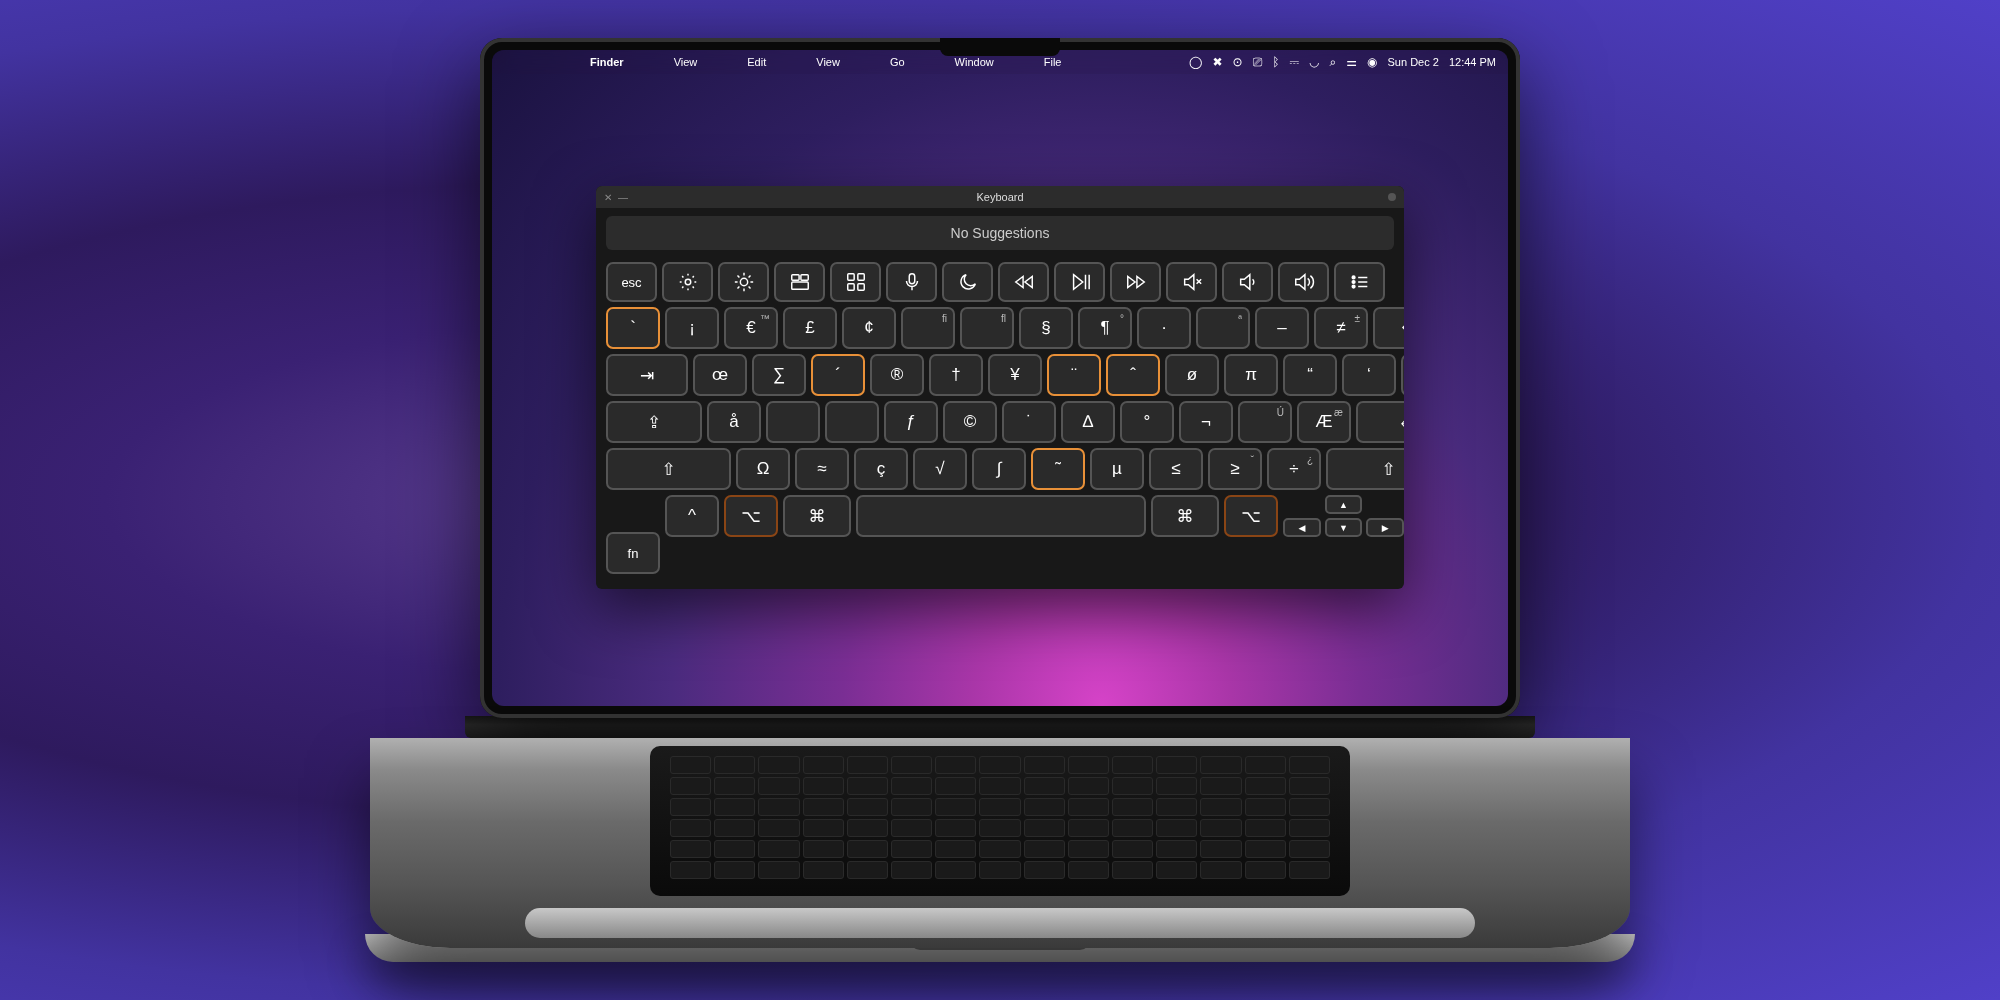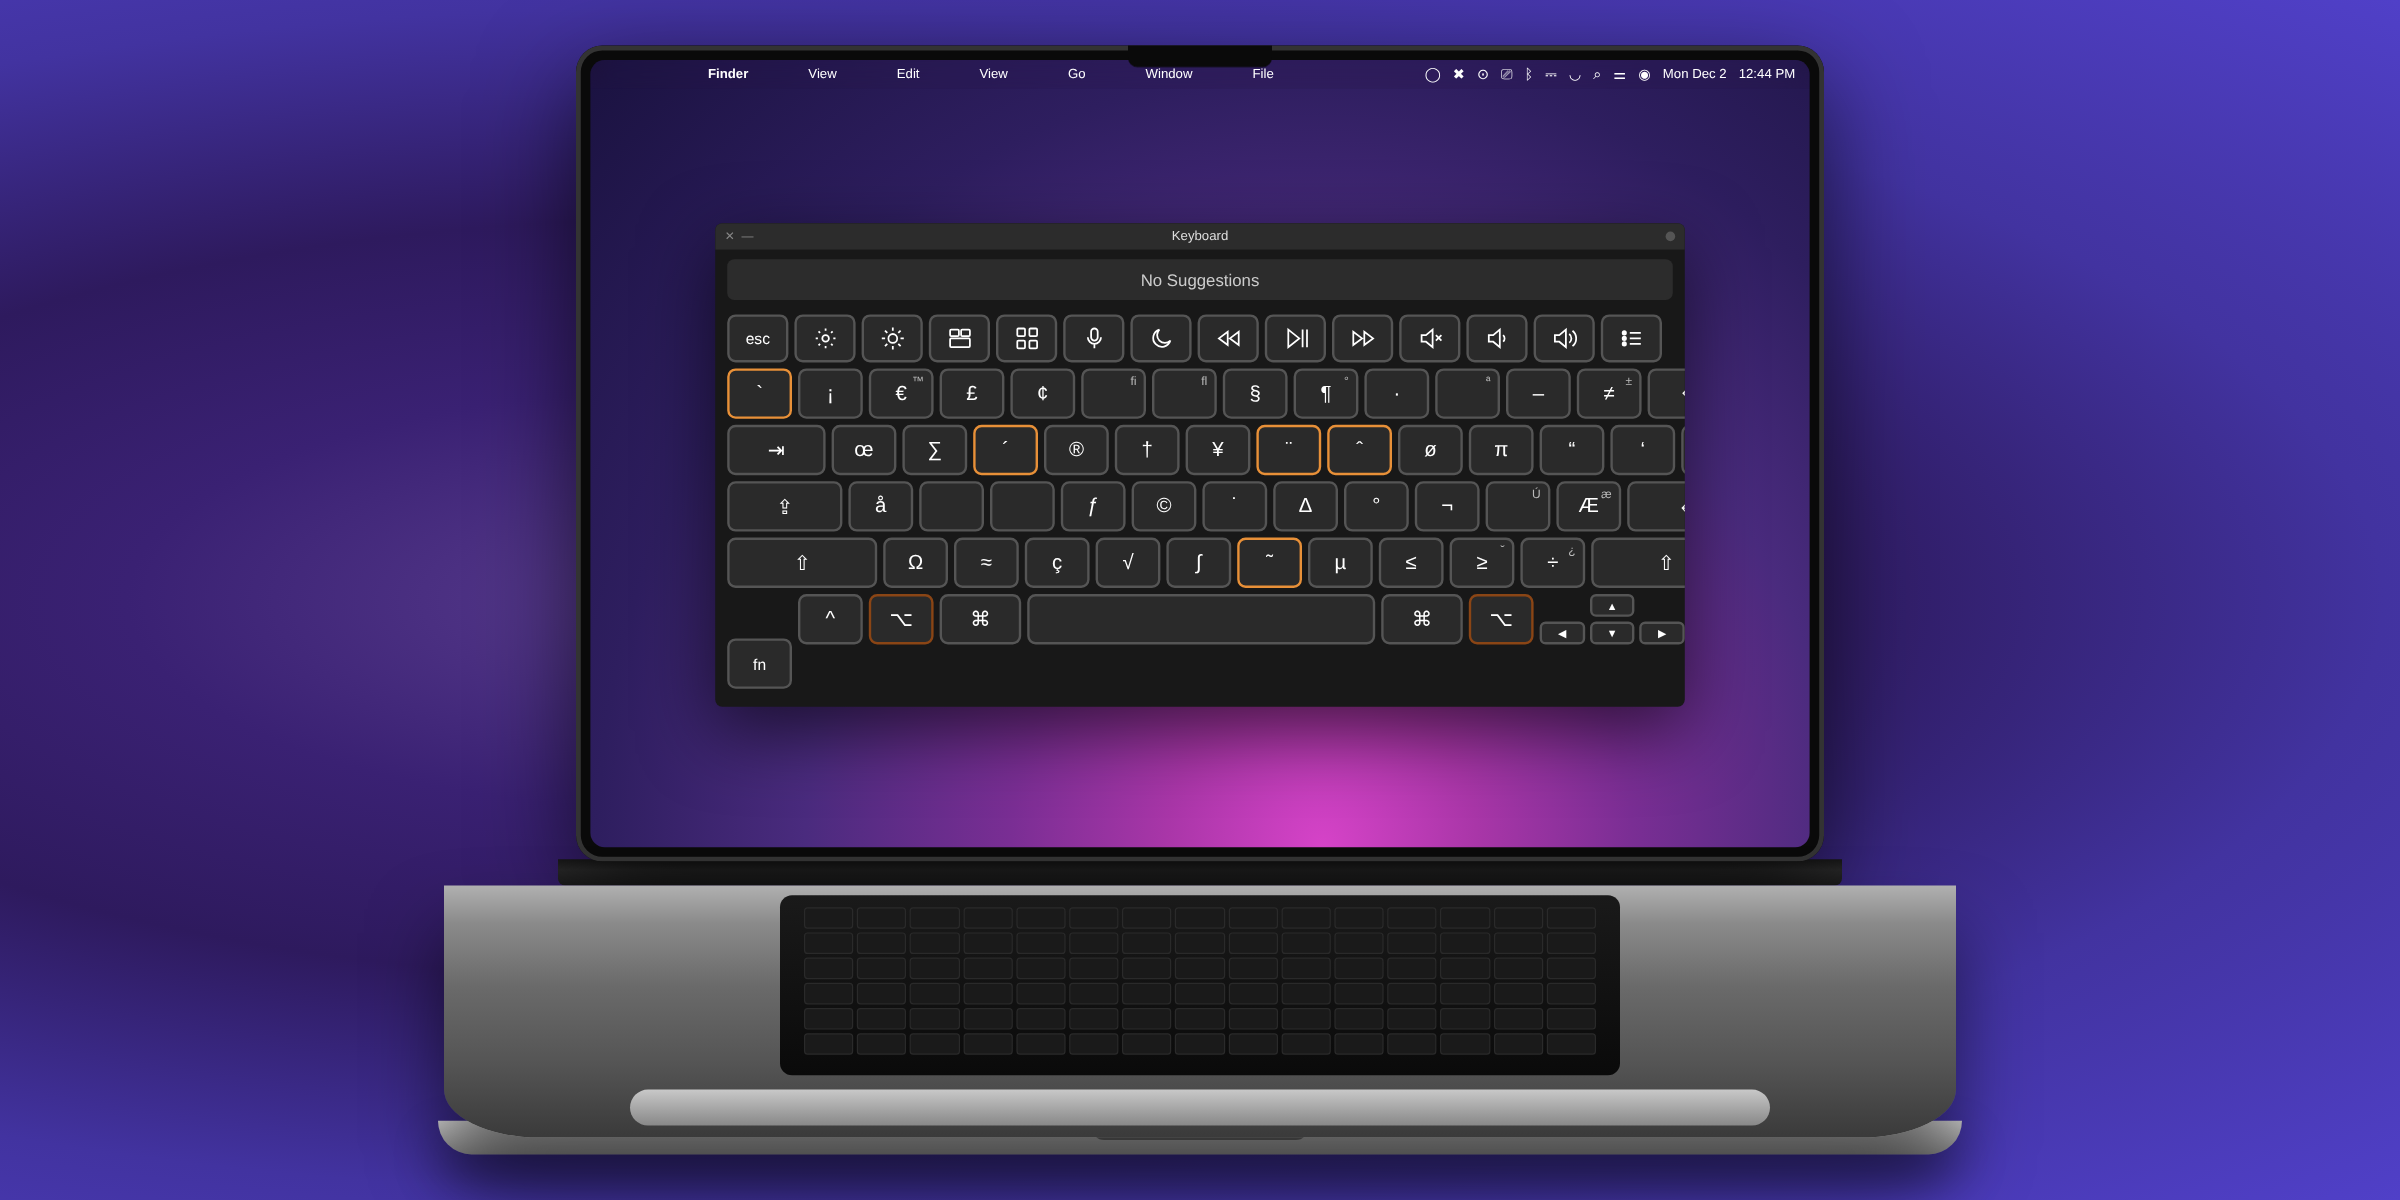--- a/index.html
+++ b/index.html
@@ -255,21 +255,21 @@
           <span class="ic">◯</span>
           <span class="ic">✖</span>
           <span class="ic">⊙</span>
           <span class="ic">⎚</span>
           <span class="ic">ᛒ</span>
           <span class="ic">⎓</span>
           <span class="ic">◡</span>
           <span class="ic">⌕</span>
           <span class="ic">⚌</span>
           <span class="ic">◉</span>
-          <span>Mon Dec 2</span>
+          <span>Sun Dec 2</span>
           <span>12:44 PM</span>
         </div>
       </div>
 
       <div class="kb-window">
         <div class="kb-title">
           <span class="kb-close">✕</span>
           <span class="kb-min">—</span>
           <span>Keyboard</span>
           <span class="kb-dot"></span>

